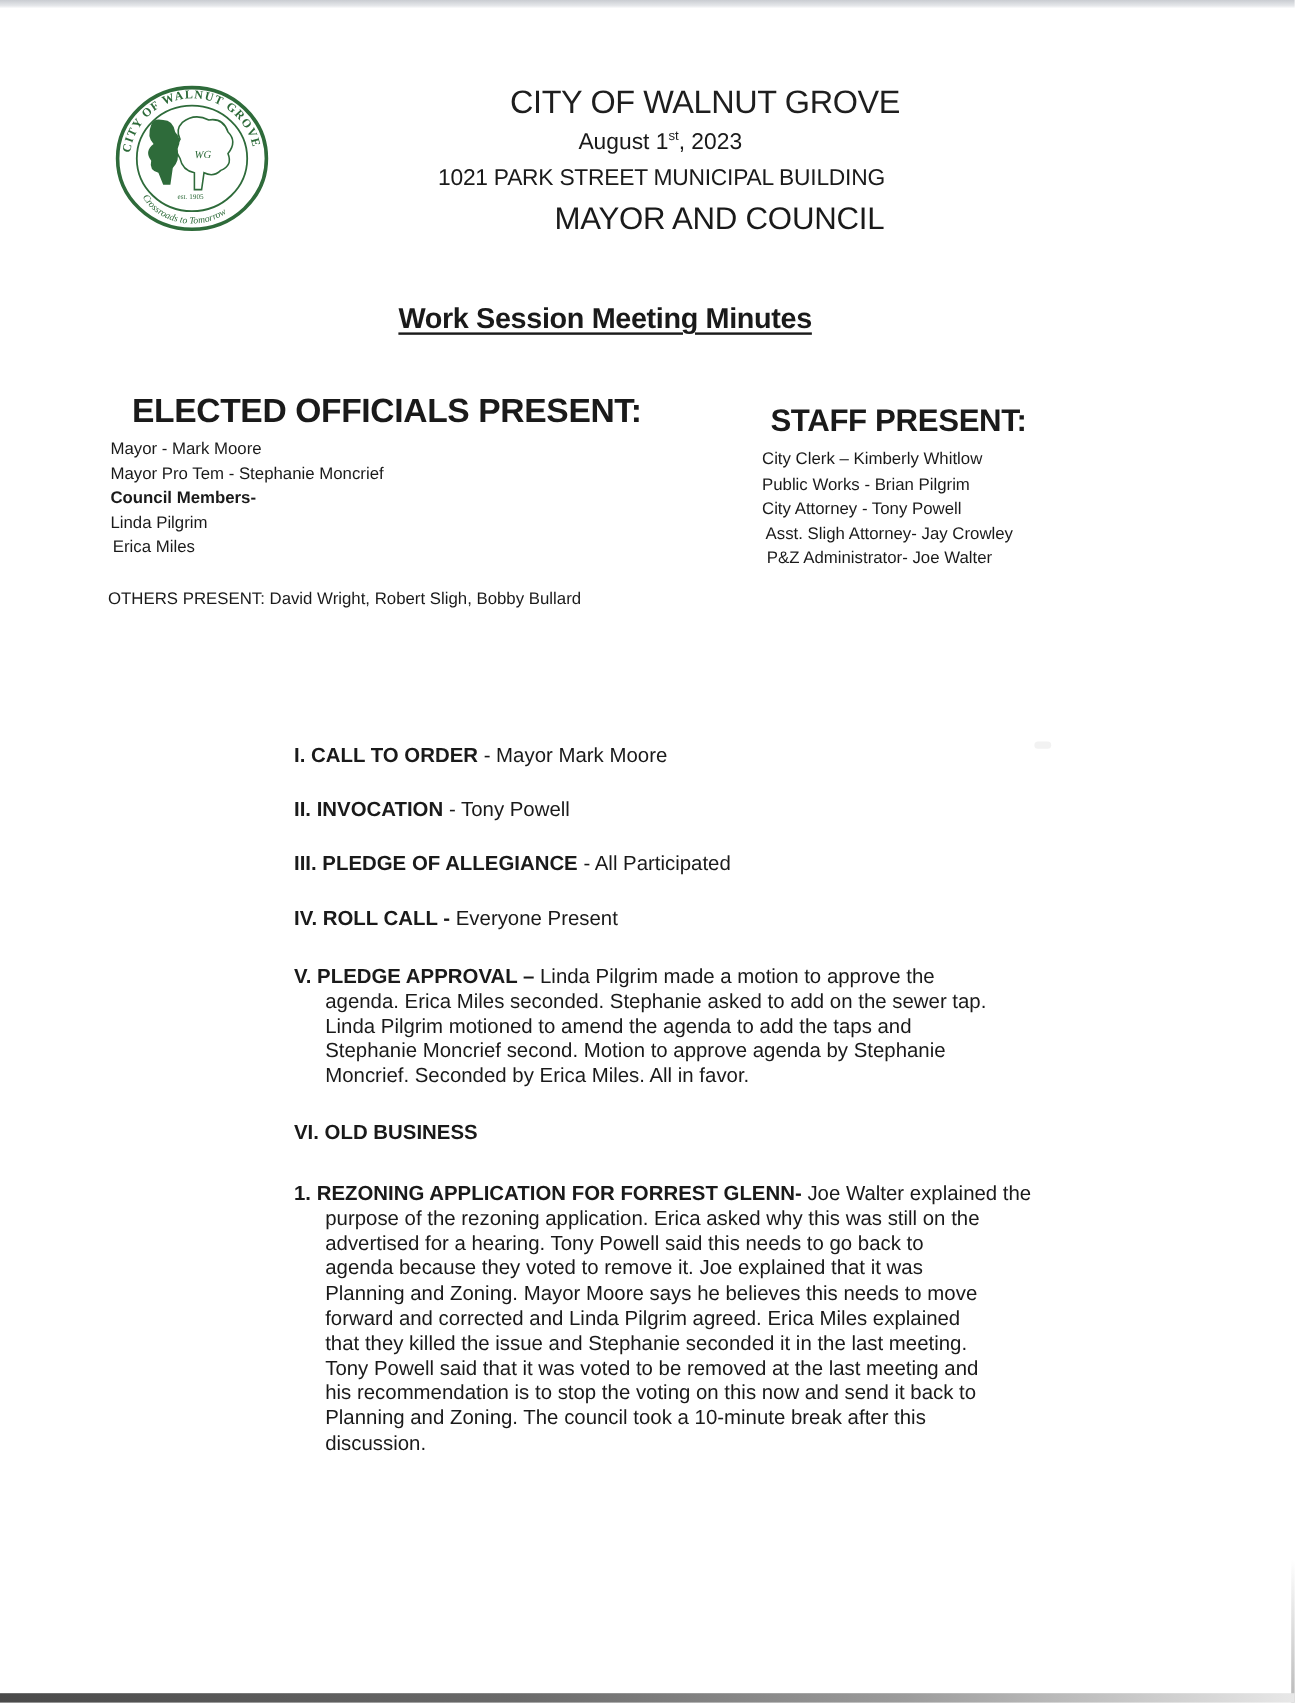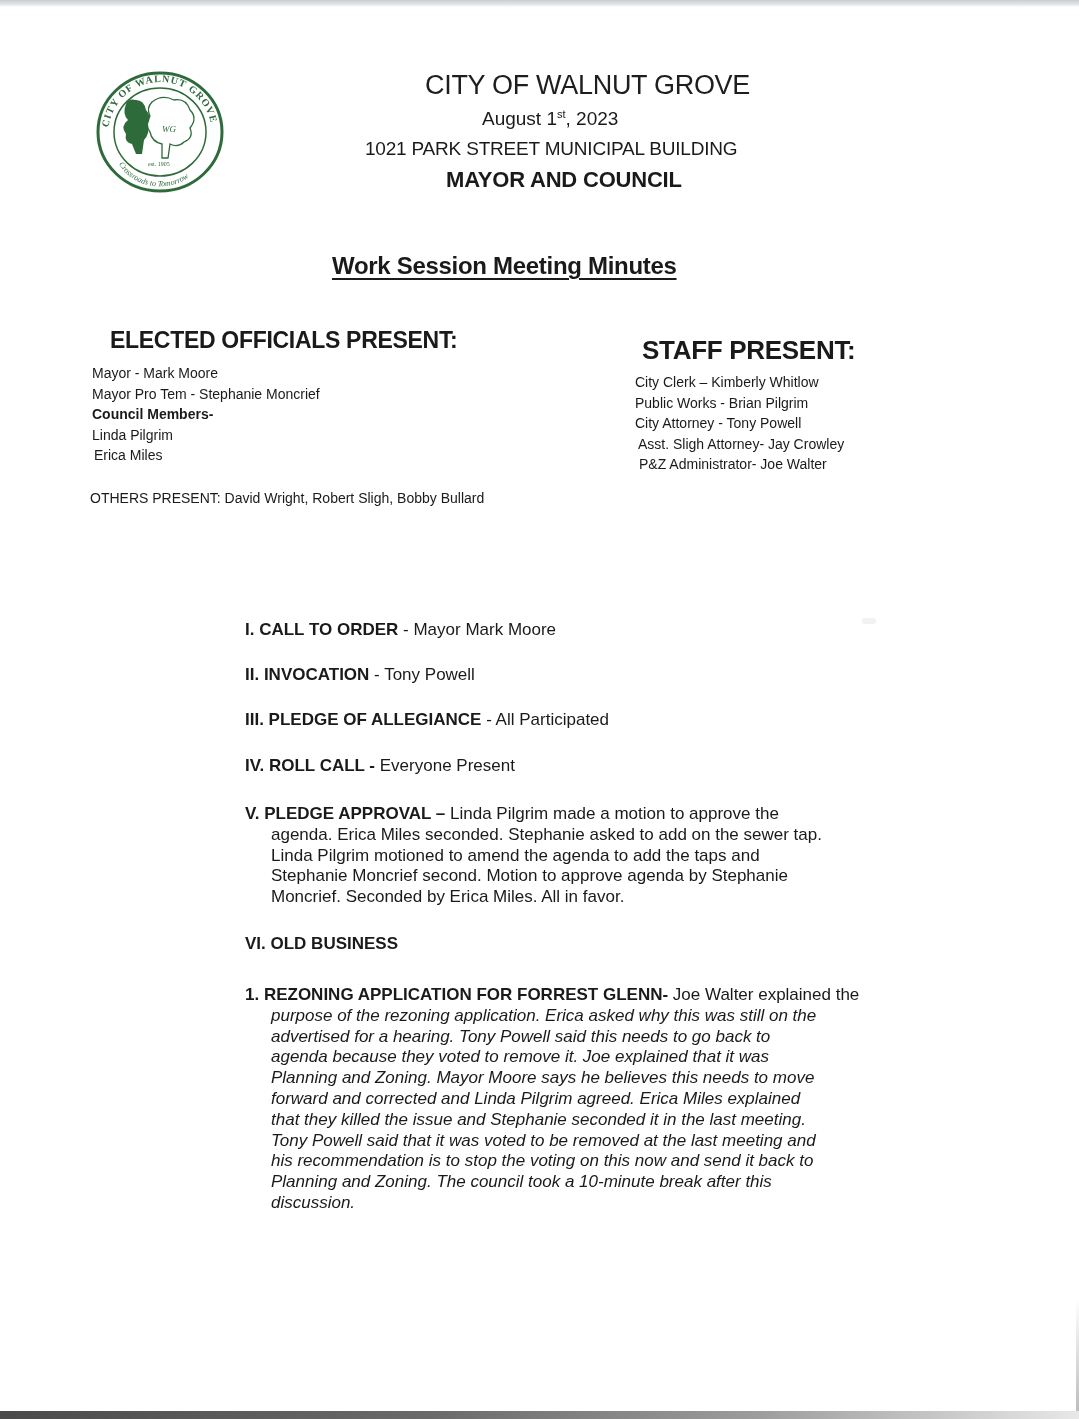--- a/index.html
+++ b/index.html
@@ -19,42 +19,42 @@
     .scan-right {
       position: absolute; right: 0; top: 1300px; width: 3px; height: 119px;
       background: linear-gradient(to bottom, #ffffff, #b8b8b8);
     }
     .logo { position: absolute; left: 86px; top: 68px; width: 145px; height: 125px; }
     .abs { position: absolute; white-space: nowrap; }
     .city-name { left: 425px; top: 70px; font-size: 27px; letter-spacing: -0.3px; color: #1e1e1e; }
     .date { left: 452px; top: 108px; font-size: 19px; margin-left: 30px; }
     .date sup { font-size: 11px; vertical-align: super; line-height: 0; }
     .address { left: 365px; top: 138px; font-size: 19px; letter-spacing: -0.2px; }
-    .body-name { left: 446px; top: 167px; font-size: 22px; letter-spacing: -0.2px; font-weight: bold; }
+    .body-name { left: 462px; top: 167px; font-size: 26px; letter-spacing: -0.2px; }
     .doc-title {
       left: 332px; top: 252px; font-size: 24px; font-weight: bold;
       text-decoration: underline; text-decoration-thickness: 2px; text-underline-offset: 4px;
       letter-spacing: -0.3px;
     }
-    .officials-heading { left: 110px; top: 327px; font-size: 23px; font-weight: bold; letter-spacing: -0.3px; }
+    .officials-heading { left: 110px; top: 327px; font-size: 28px; font-weight: bold; letter-spacing: -0.3px; }
     .staff-heading { left: 642px; top: 335px; font-size: 26px; font-weight: bold; letter-spacing: -0.3px; }
     .officials-list { position: absolute; left: 92px; top: 363px; font-size: 14px; line-height: 20.5px; }
     .officials-list .bold { font-weight: bold; }
     .officials-list .indent { padding-left: 2px; }
     .staff-list { position: absolute; left: 635px; top: 372px; font-size: 14px; line-height: 20.5px; }
     .staff-list .in1 { padding-left: 3px; }
     .staff-list .in2 { padding-left: 4px; }
     .others { left: 90px; top: 490px; font-size: 14px; }
     .agenda { position: absolute; left: 245px; top: 620px; width: 670px; font-size: 17px; color: #1a1a1a; }
     .agenda .item { position: absolute; left: 0; white-space: nowrap; }
     .agenda .item b { font-weight: bold; }
     .para { position: absolute; left: 0; width: 670px; font-size: 17px; line-height: 20.8px; }
     .para .line { white-space: nowrap; }
     .para .cont { padding-left: 26px; }
-    .para .cont2 { padding-left: 26px; font-style: italic; }
+    .para .cont2 { padding-left: 26px; }
     .smudge { position: absolute; width: 14px; height: 6px; background: #e9e9e9; border-radius: 3px; opacity: 0.6; }
   </style>
 </head>
 <body>
 
 <div class="scan-top"></div>
 
 <div class="logo">
   <svg width="145" height="125" viewBox="0 0 145 125">
     <defs>

